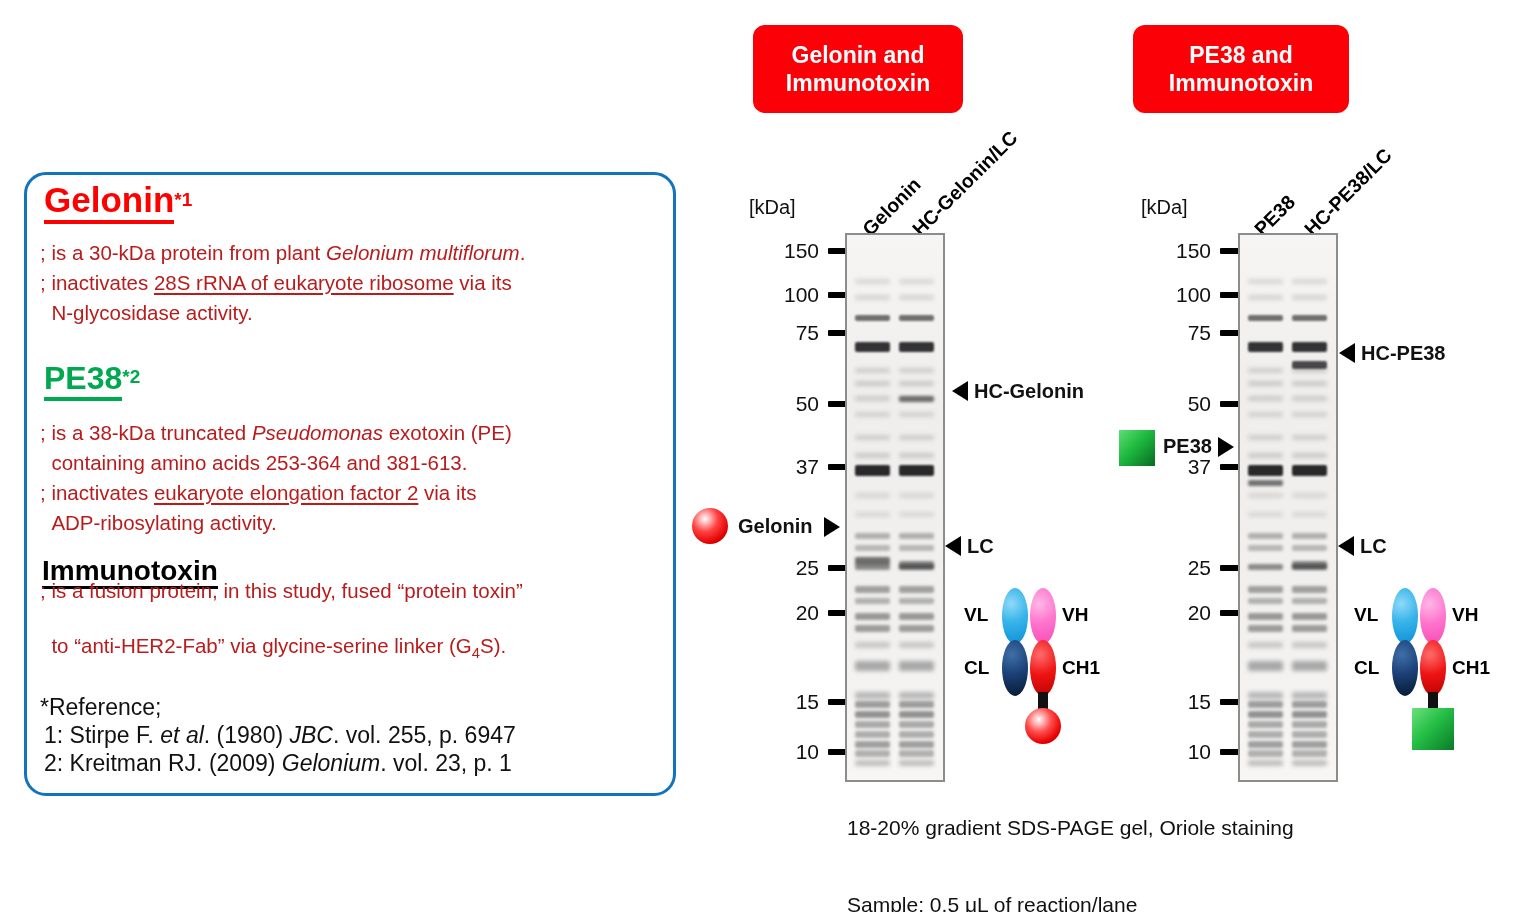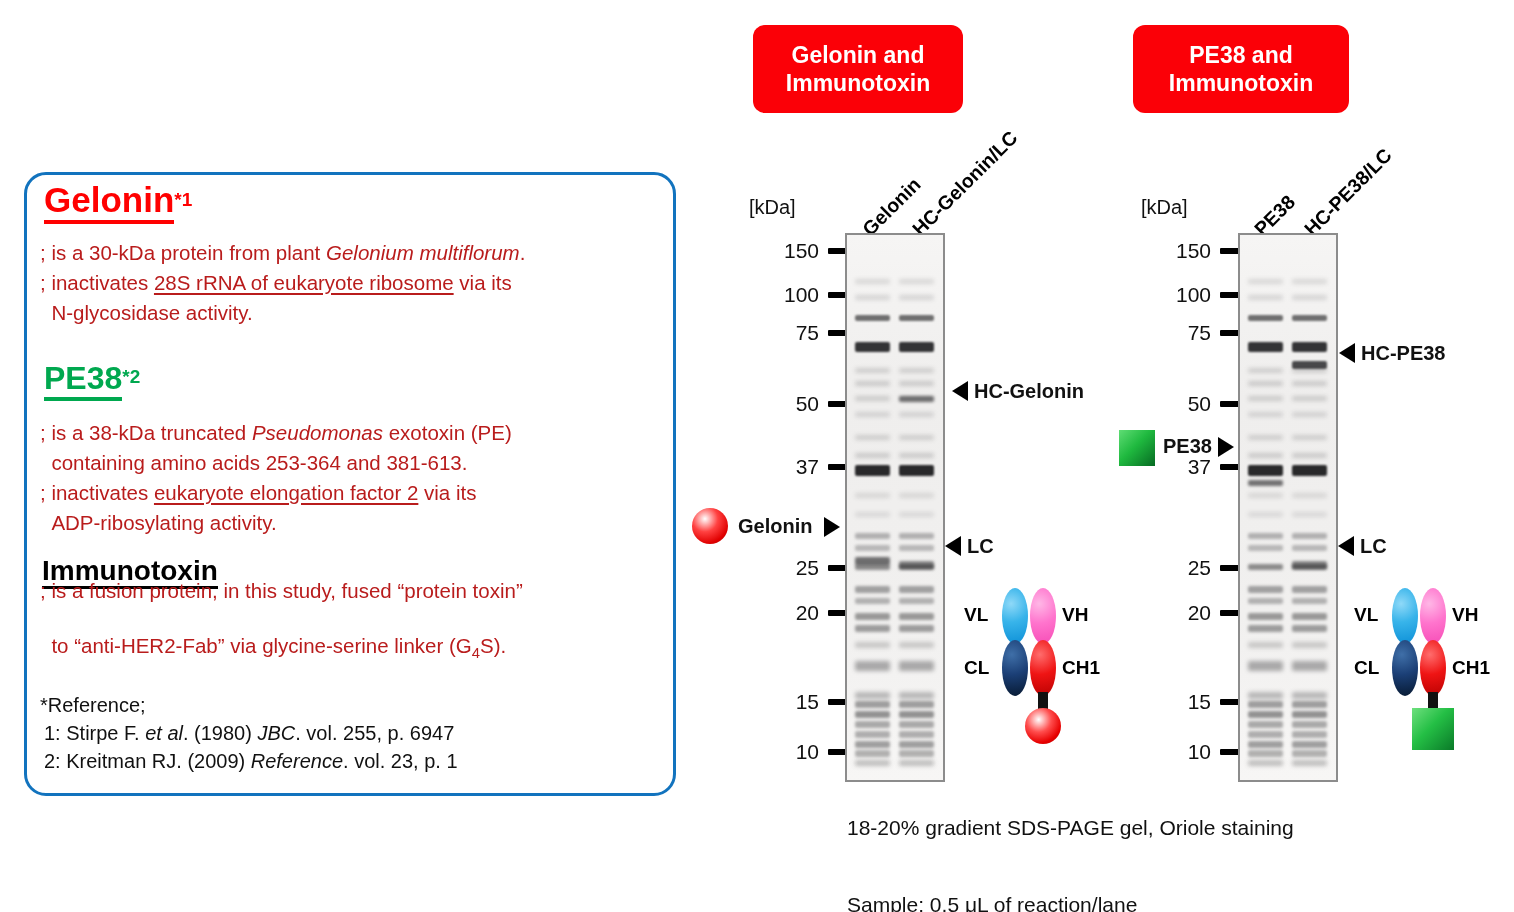--- a/index.html
+++ b/index.html
@@ -18,21 +18,21 @@
     font-weight:bold;display:inline-block;line-height:1.05;
     border-bottom:4px solid currentColor;padding-bottom:1px;
   }
   #h-gelonin{font-size:35px;color:#FF0000;}
   #h-pe38{font-size:32px;color:#00A84F;}
   #h-immu{font-size:28px;color:#000000;border-bottom-width:3px;}
   .sup{font-size:19px;font-weight:bold;vertical-align:super;border:0;}
   .body-line{font-size:20.5px;line-height:1.45;color:#b91c1c;white-space:nowrap;}
   .ital{font-style:italic;}
   .ul{text-decoration:underline;text-underline-offset:3px;}
-  .ref-line{font-size:20px;line-height:1.5;color:#111;white-space:nowrap;}
+  .ref-line{font-size:23px;line-height:1.5;color:#111;white-space:nowrap;}
   sub{font-size:0.72em;}
 
   
   .pill{
     background:#FB0007;color:#fff;border-radius:12px;text-align:center;
     font-weight:bold;font-size:23px;line-height:1.22;
     display:flex;align-items:center;justify-content:center;
   }
 
   
@@ -122,21 +122,21 @@
 </div>
 <div class="abs body-line" style="left:40px;top:631px;">
   &nbsp;&nbsp;to “anti-HER2-Fab” via glycine-serine linker (G<sub>4</sub>S).
 </div>
 
 <div class="abs ref-line" style="left:40px;top:690px;">*Reference;</div>
 <div class="abs ref-line" style="left:44px;top:718px;">
   1: Stirpe F.&nbsp;<span class="ital">et al</span>. (1980)&nbsp;<span class="ital">JBC</span>. vol. 255, p. 6947
 </div>
 <div class="abs ref-line" style="left:44px;top:746px;">
-  2: Kreitman RJ. (2009)&nbsp;<span class="ital">Reference</span>. vol. 23, p. 1
+  2: Kreitman RJ. (2009)&nbsp;<span class="ital">Gelonium</span>. vol. 23, p. 1
 </div>
 
 <div class="abs pill" style="left:753px;top:25px;width:210px;height:88px;">
   <div>
     <div>Gelonin and</div>
     <div>Immunotoxin</div>
   </div>
 </div>
 
 <div class="abs kda-label" style="left:749px;top:196px;">[kDa]</div>

